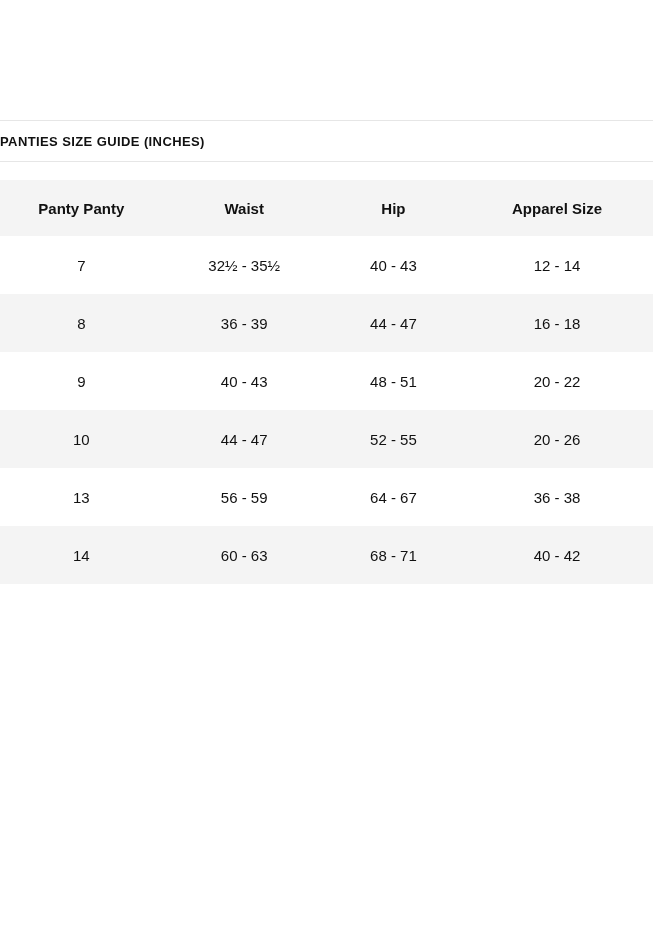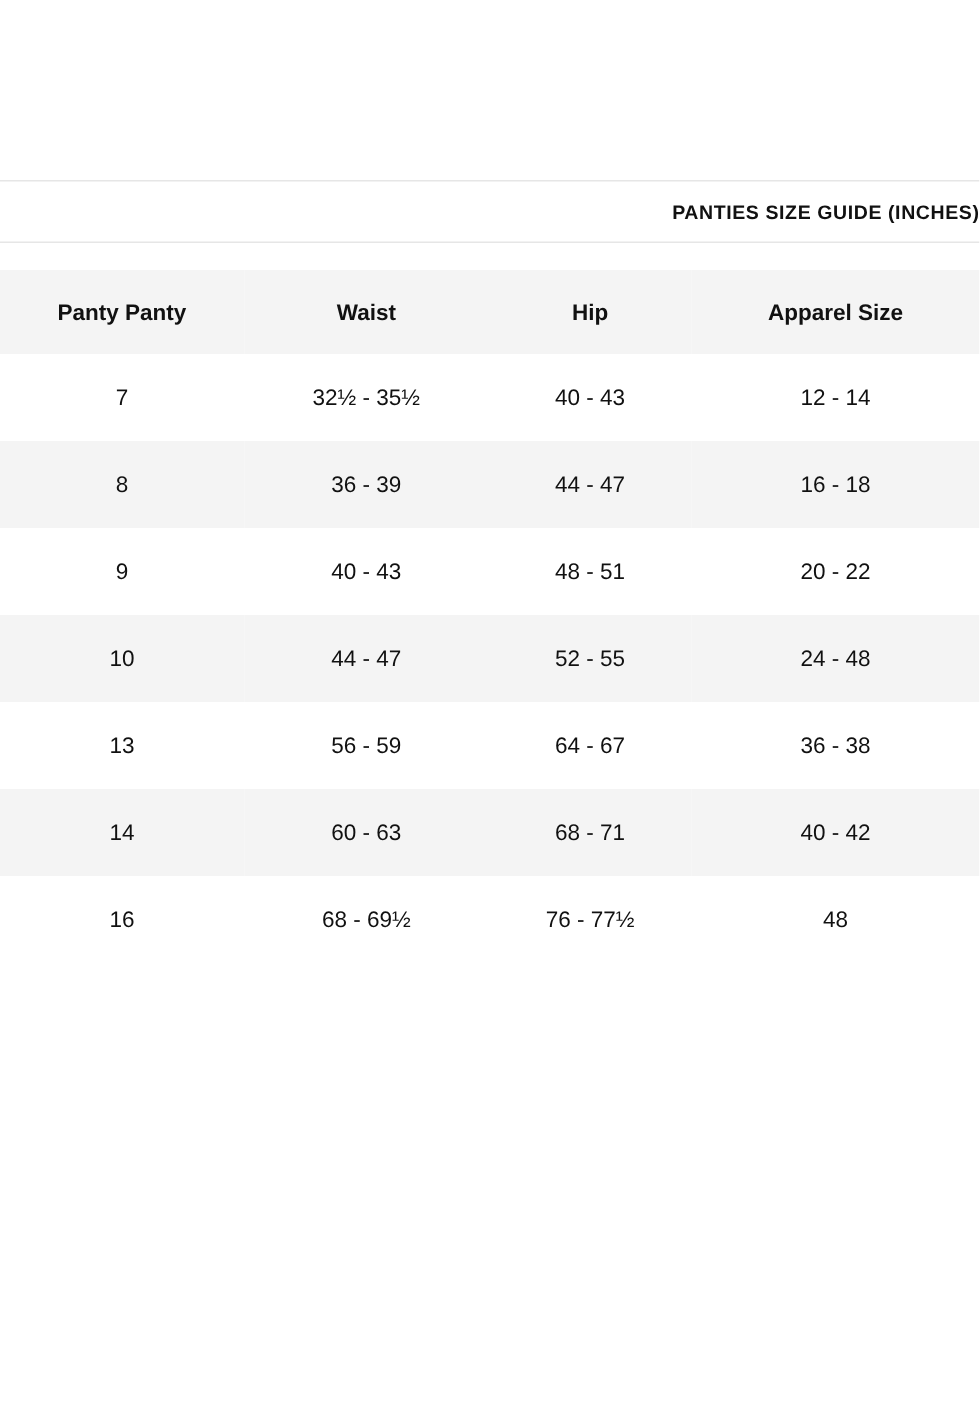--- a/index.html
+++ b/index.html
@@ -14,21 +14,21 @@
     background:#ffffff;
     font-family:"Liberation Sans", sans-serif;
     color:var(--text);
     overflow:hidden;
   }
   .title-band{
     margin-top:120px;
     height:42px;
     border-top:1px solid var(--hairline);
     border-bottom:1px solid var(--hairline);
-    display:flex;align-items:center;justify-content:flex-end;
+    display:flex;align-items:center;justify-content:flex-start;
   }
   .title{
     margin:0;
     font-size:13px;
     font-weight:bold;
     letter-spacing:0.4px;
     color:var(--text);
   }
   table.size-guide{
     width:100%;
@@ -100,36 +100,30 @@
         <tr>
           <td>9</td>
           <td>40 - 43</td>
           <td>48 - 51</td>
           <td>20 - 22</td>
         </tr>
         <tr>
           <td>10</td>
           <td>44 - 47</td>
           <td>52 - 55</td>
-          <td>24 - 48</td>
+          <td>20 - 26</td>
         </tr>
         <tr>
           <td>13</td>
           <td>56 - 59</td>
           <td>64 - 67</td>
           <td>36 - 38</td>
         </tr>
         <tr>
           <td>14</td>
           <td>60 - 63</td>
           <td>68 - 71</td>
           <td>40 - 42</td>
         </tr>
-        <tr>
-          <td>16</td>
-          <td>68 - 69½</td>
-          <td>76 - 77½</td>
-          <td>48</td>
-        </tr>
       </tbody>
   </table>
 
 </div>
 
 </body></html>

